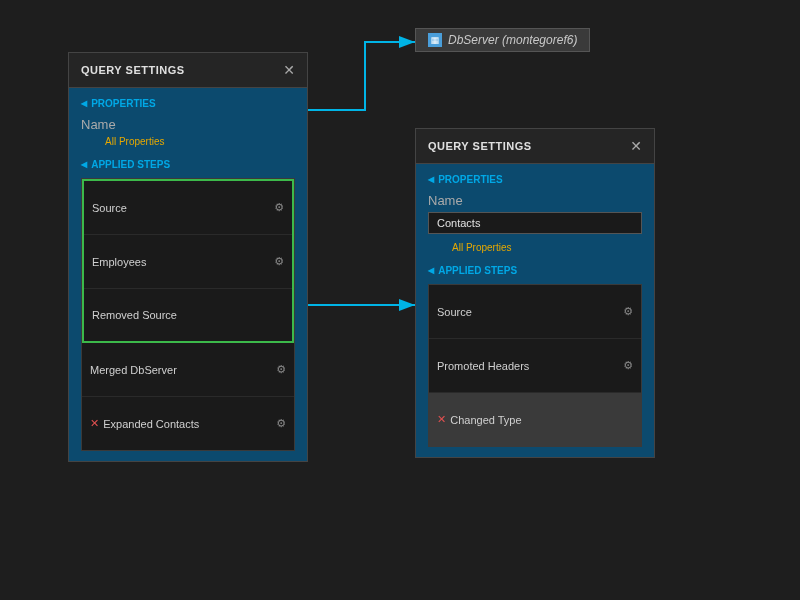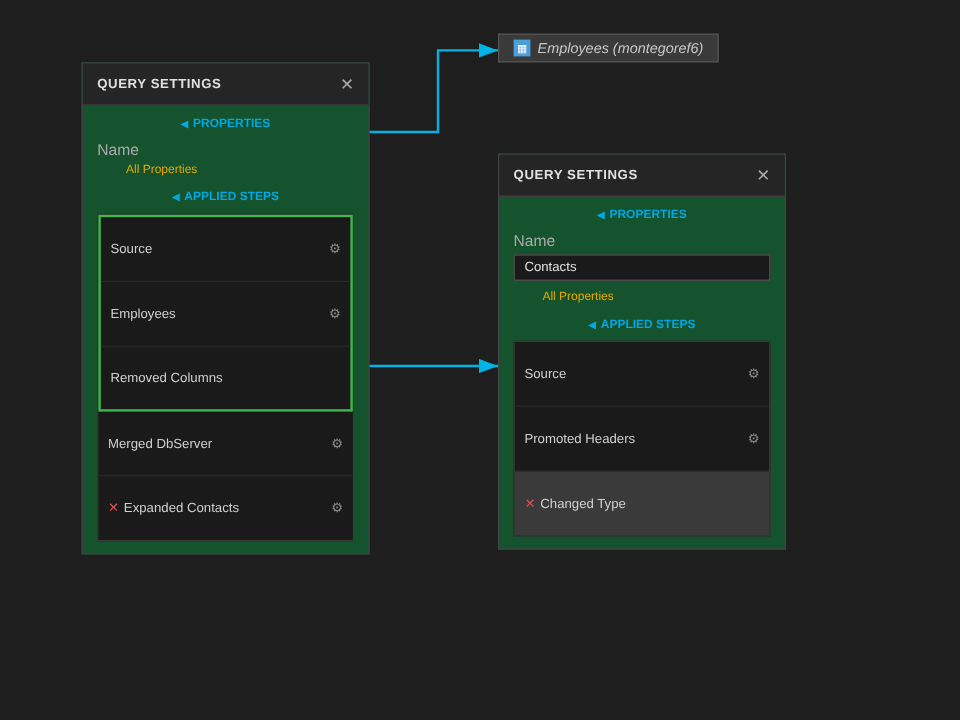--- a/index.html
+++ b/index.html
@@ -47,21 +47,21 @@
       align-items: center;
       justify-content: center;
       font-size: 9px;
       color: white;
       font-style: normal;
     }
 
     
     .query-panel {
       position: absolute;
-      background: #14532d;
+      background: #0c4a6e;
       border: 1px solid #444;
       width: 240px;
     }
 
     .panel-left {
       top: 52px;
       left: 68px;
     }
 
     .panel-right {
@@ -97,21 +97,20 @@
     }
 
     .section-header {
       color: #00a8e6;
       font-size: 10px;
       font-weight: bold;
       margin-bottom: 8px;
       display: flex;
       align-items: center;
       gap: 4px;
-      justify-content: center;
     }
 
     .section-header::before {
       content: '◀';
       font-size: 8px;
       color: #00a8e6;
     }
 
     .field-label {
       color: #aaa;
@@ -199,21 +198,21 @@
 
     .steps-group-highlighted .step-item:last-child {
       border-bottom: none;
     }
   </style>
 </head>
 <body>
 
 <div class="db-badge">
   <span class="db-icon">▦</span>
-  <span>Employees (montegoref6)</span>
+  <span>DbServer (montegoref6)</span>
 </div>
 
 <div class="query-panel panel-left">
   <div class="panel-header">
     <span class="panel-title">QUERY SETTINGS</span>
     <span class="close-btn">✕</span>
   </div>
   <div class="panel-body">
     <div class="section-header">
       <span>PROPERTIES</span>
@@ -230,21 +229,21 @@
         <div class="steps-group-highlighted">
           <div class="step-item">
             <span class="step-item-left">Source</span>
             <span class="step-gear">⚙</span>
           </div>
           <div class="step-item">
             <span class="step-item-left">Employees</span>
             <span class="step-gear">⚙</span>
           </div>
           <div class="step-item">
-            <span class="step-item-left">Removed Columns</span>
+            <span class="step-item-left">Removed Source</span>
           </div>
         </div>
         <div class="step-item">
           <span class="step-item-left">Merged DbServer</span>
           <span class="step-gear">⚙</span>
         </div>
         <div class="step-item error">
           <span class="step-item-left">
             <span class="step-error-icon">✕</span>
             Expanded Contacts

